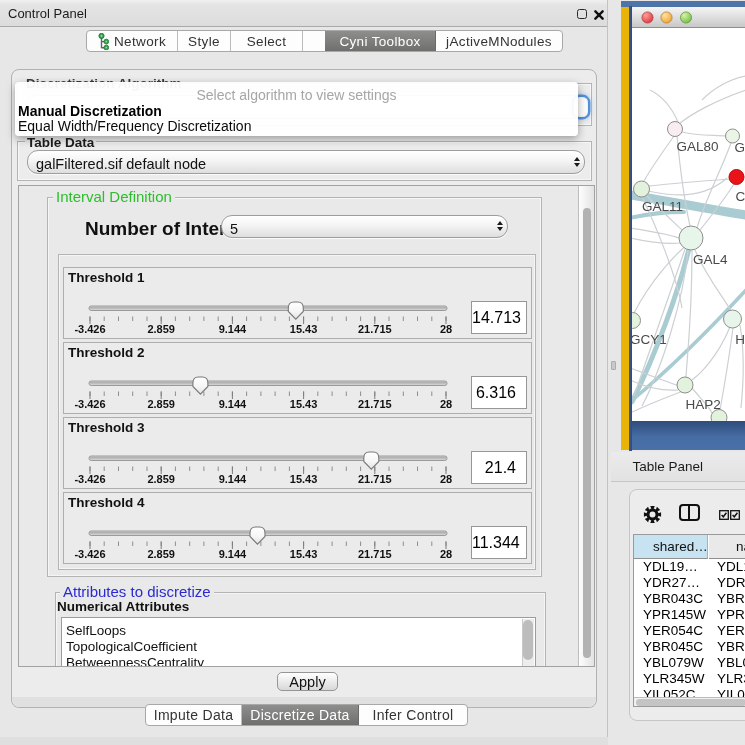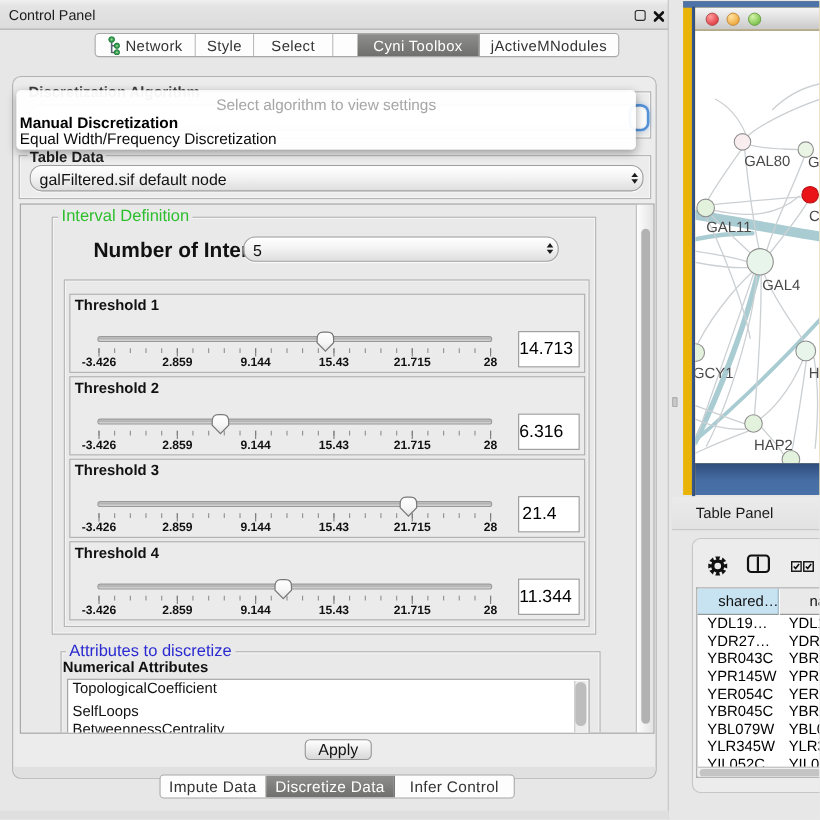--- a/index.html
+++ b/index.html
@@ -10,21 +10,21 @@
 .gtitle { position:absolute; font-size:15px; line-height:14px; background:#ececec; padding:0 3px; }
 .combo { position:absolute; border:1px solid #9e9e9e; border-radius:11px;
   background:linear-gradient(180deg,#ffffff 0%,#f4f4f4 45%,#dedede 100%);
   box-shadow:0 1px 1px rgba(255,255,255,0.8), inset 0 1px 0 #fff; }
 .combo .ctext { position:absolute; left:8px; top:4px; bottom:0; font-size:14.5px; color:#111; display:flex; align-items:center; }
 .arrows { position:absolute; width:8px; }
 .arrows .up { width:0;height:0;border-left:3.5px solid transparent;border-right:3.5px solid transparent;border-bottom:4.5px solid #1a1a1a; margin-bottom:2px;}
 .arrows .dn { width:0;height:0;border-left:3.5px solid transparent;border-right:3.5px solid transparent;border-top:4.5px solid #1a1a1a;}
 .tpanel { position:absolute; left:44px; width:469px; height:72px; border:1px solid #aeaeae; background:#ebebeb; }
 .tpanel .tlabel { position:absolute; left:4px; top:2px; font-size:13.5px; font-weight:bold; color:#111; }
-.vbox { position:absolute; left:407px; top:33px; width:56px; height:33px; background:#fff; border:1px solid #979797; font-size:16px; color:#000; text-align:right; line-height:31px; padding-right:20px; }
+.vbox { position:absolute; left:407px; top:33px; width:56px; height:33px; background:#fff; border:1px solid #979797; font-size:16px; color:#000; text-align:right; line-height:31px; padding-right:10px; }
 .seg { display:flex; position:absolute; background:#fdfdfd; border:1px solid #a8a8a8; border-radius:4px; overflow:hidden; }
 .seg > div { font-size:13.5px; font-weight:500; letter-spacing:0.35px; color:#333; display:flex; align-items:center; justify-content:center; border-right:1px solid #bcbcbc; }
 .seg > div:last-child { border-right:none; }
 .seg > div.sel { background:linear-gradient(180deg,#8e8e8c,#6f6f6d); color:#fff; border-right:1px solid #6a6a6a; }
 .seg#bseg > div { font-size:14px; letter-spacing:0.3px; }
 </style>
 </head>
 <body>
 
 <div class="abs" style="left:0;top:0;width:608px;height:27px;background:linear-gradient(180deg,#f0f0f0,#e4e4e4 20%,#dcdcdc);border-bottom:1px solid #a9a9a9;">
@@ -311,22 +311,22 @@
         </g>
   </svg>
   <div class="tlabel">Threshold 4</div>
   <div class="vbox">11.344</div>
   </div>
 
   <div class="abs etched" style="left:36px;top:406px;width:491px;height:90px;"></div>
   <div class="gtitle" style="left:41px;top:399px;color:#2a2ad0;background:#e9e9e9;">Attributes to discretize</div>
   <div class="abs" style="left:38px;top:413px;font-size:13.5px;font-weight:bold;color:#111;">Numerical Attributes</div>
   <div class="abs" style="left:42px;top:431px;width:475px;height:60px;background:#fff;border:1px solid #9c9c9c;font-size:13.5px;color:#111;">
+    <div style="padding-left:4px;height:16px;line-height:16px;margin-top:5px;">SelfLoops</div>
     <div style="padding-left:4px;height:16px;line-height:16px;">TopologicalCoefficient</div>
-    <div style="padding-left:4px;height:16px;line-height:16px;margin-top:5px;">SelfLoops</div>
     <div style="padding-left:4px;height:16px;line-height:16px;">BetweennessCentrality</div>
     <div class="abs" style="right:1px;top:1px;width:12px;height:58px;background:#ededed;border-left:1px solid #c9c9c9;"></div>
     <div class="abs" style="right:2px;top:2px;width:10px;height:40px;background:#bdbdbd;border-radius:5px;"></div>
   </div>
 
   <div class="abs" style="left:559px;top:0;width:16px;height:480px;background:linear-gradient(90deg,#fdfdfd,#e3e3e3);border-left:1px solid #bdbdbd;"></div>
   <div class="abs" style="left:564px;top:22px;width:8px;height:450px;background:#b2b2b2;border-radius:4px;"></div>
 </div>
 
 <div class="abs" style="left:277px;top:672px;width:61px;height:19px;border:1px solid #969696;border-radius:5px;background:linear-gradient(180deg,#ffffff,#ececec 50%,#d8d8d8);font-size:14.5px;color:#111;text-align:center;line-height:18px;">Apply</div>

